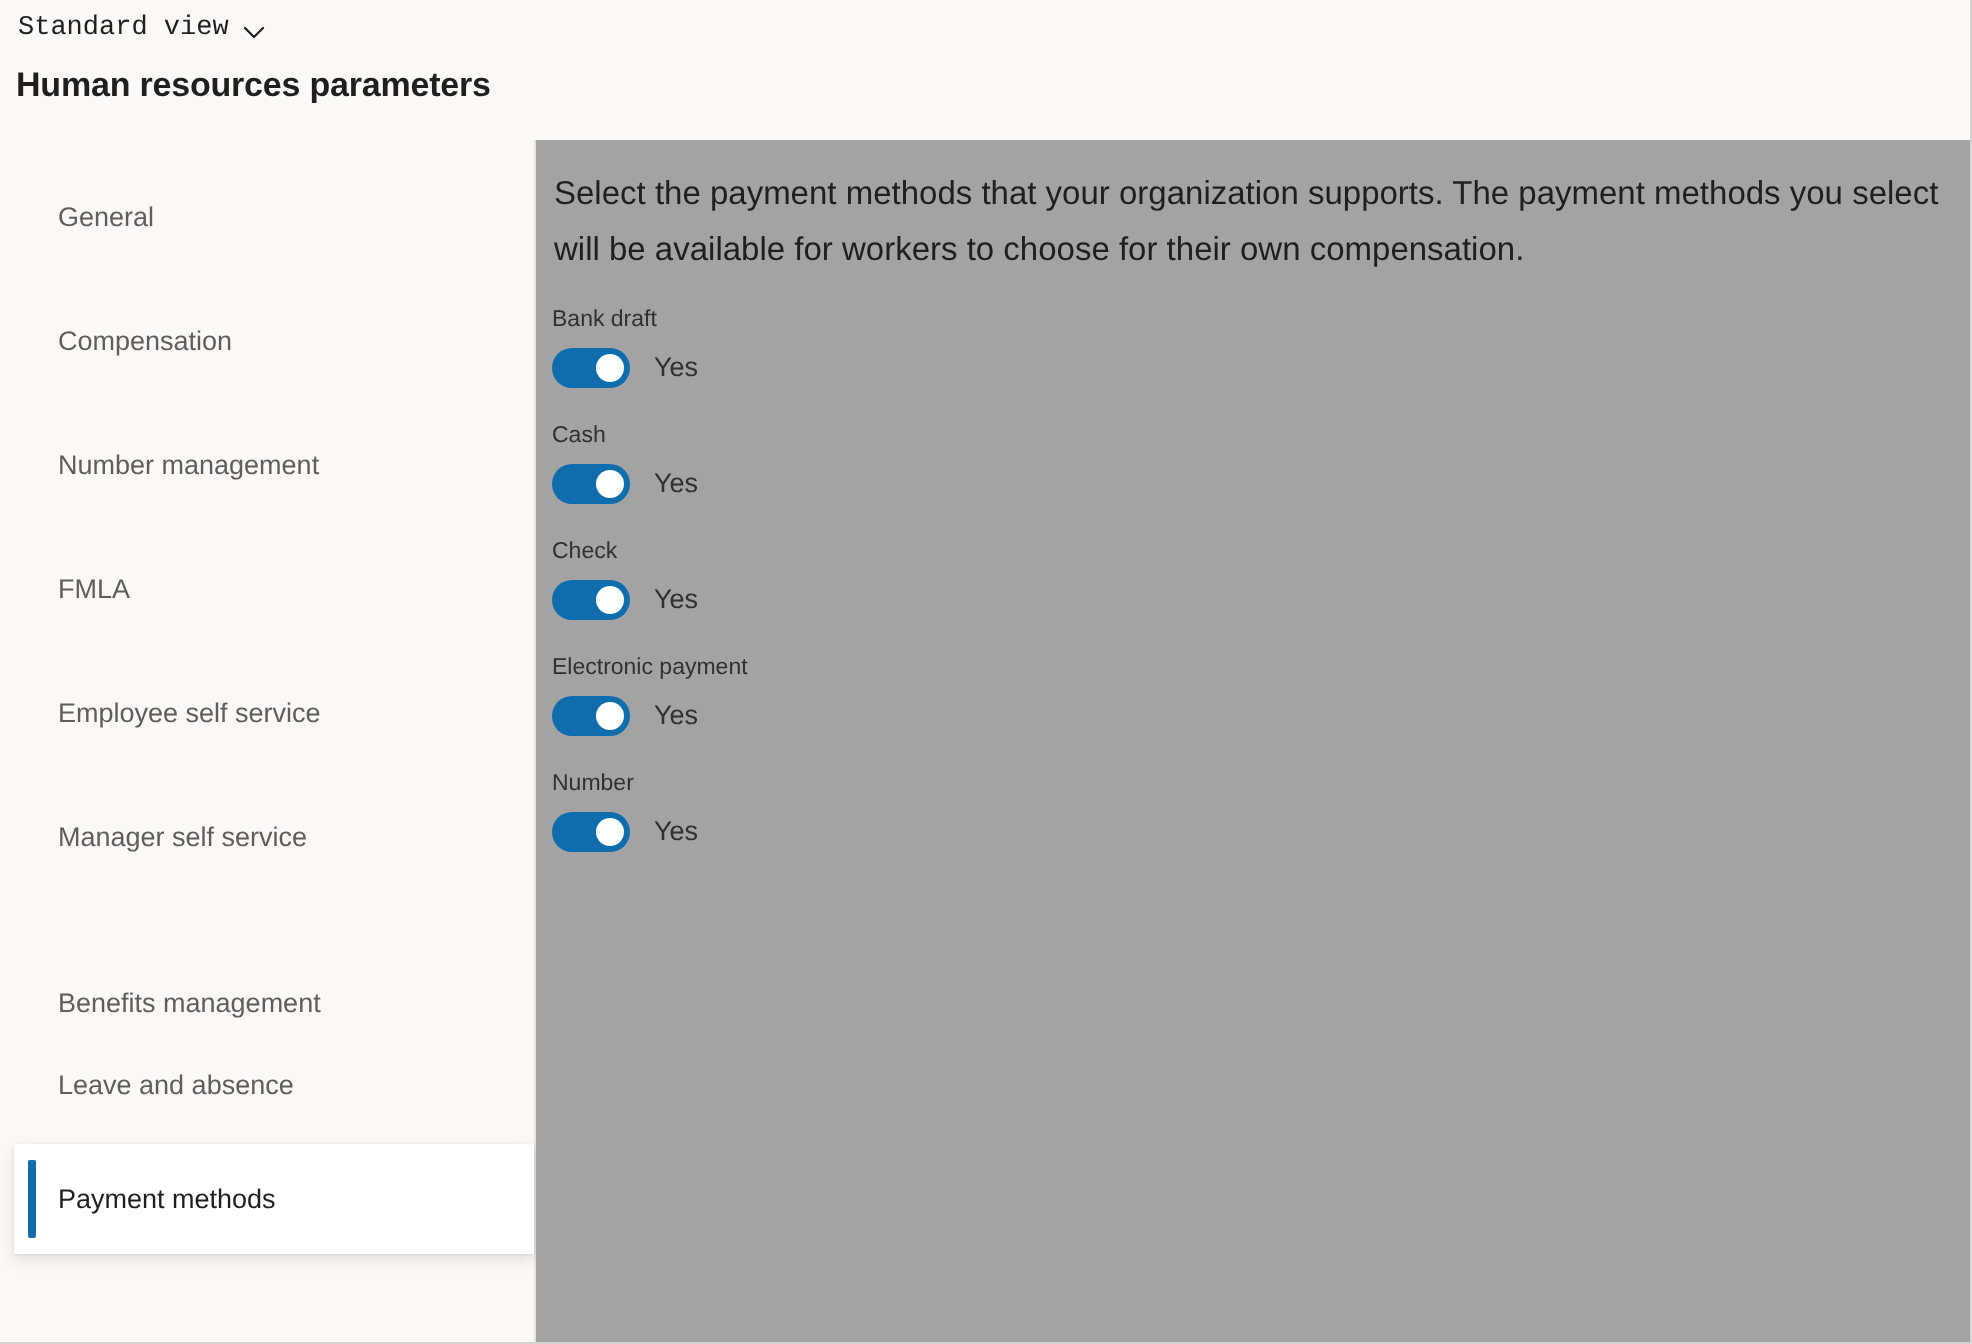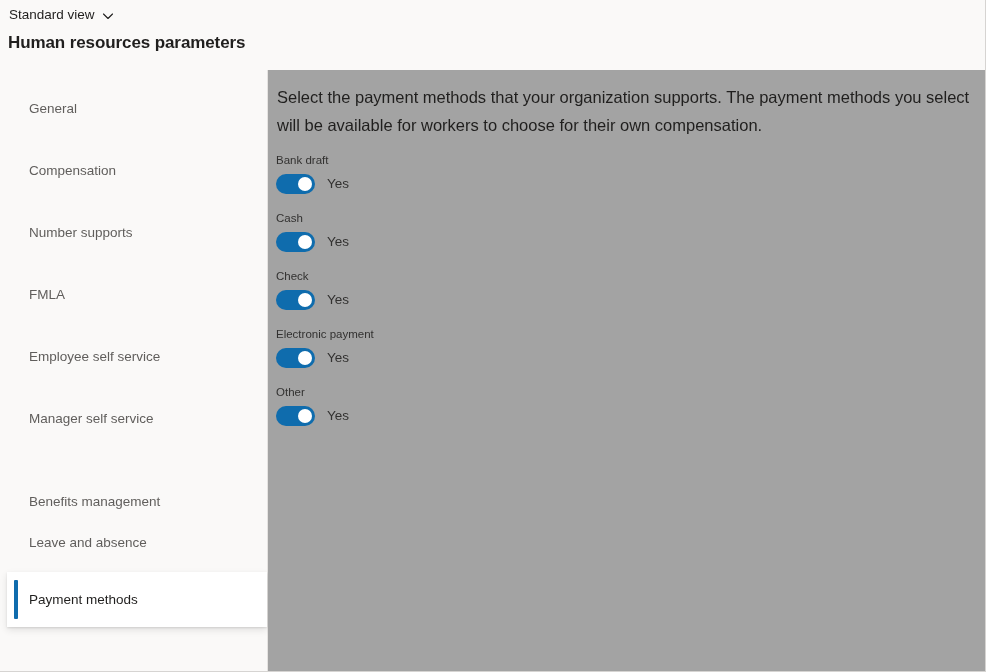--- a/index.html
+++ b/index.html
@@ -36,20 +36,21 @@
     box-sizing: border-box;
   }
   .view-selector {
     position: absolute;
     left: 9px;
     top: 6px;
     display: flex;
     align-items: center;
     gap: 7px;
     cursor: pointer;
+    font-family: Liberation Mono, monospace;
   }
   .view-selector-label {
     font-size: 13.5px;
     color: #201f1e;
     line-height: 18px;
     white-space: nowrap;
   }
   .chevron-down-icon {
     display: inline-block;
     width: 12px;
@@ -218,21 +219,21 @@
 
       <div class="sidebar-item" style="top:11px;">
         <span class="sidebar-item-label">General</span>
       </div>
 
       <div class="sidebar-item" style="top:73px;">
         <span class="sidebar-item-label">Compensation</span>
       </div>
 
       <div class="sidebar-item" style="top:135px;">
-        <span class="sidebar-item-label">Number supports</span>
+        <span class="sidebar-item-label">Number management</span>
       </div>
 
       <div class="sidebar-item" style="top:259px;">
         <span class="sidebar-item-label">Employee self service</span>
       </div>
 
       <div class="sidebar-item" style="top:197px;">
         <span class="sidebar-item-label">FMLA</span>
       </div>
 
@@ -295,21 +296,21 @@
           <div class="field-label">Electronic payment</div>
           <div class="toggle-row">
             <div class="toggle-switch">
               <span class="toggle-knob"></span>
             </div>
             <span class="toggle-value">Yes</span>
           </div>
         </div>
 
         <div class="field-group">
-          <div class="field-label">Other</div>
+          <div class="field-label">Number</div>
           <div class="toggle-row">
             <div class="toggle-switch">
               <span class="toggle-knob"></span>
             </div>
             <span class="toggle-value">Yes</span>
           </div>
         </div>
 
       </div>
     </div>

